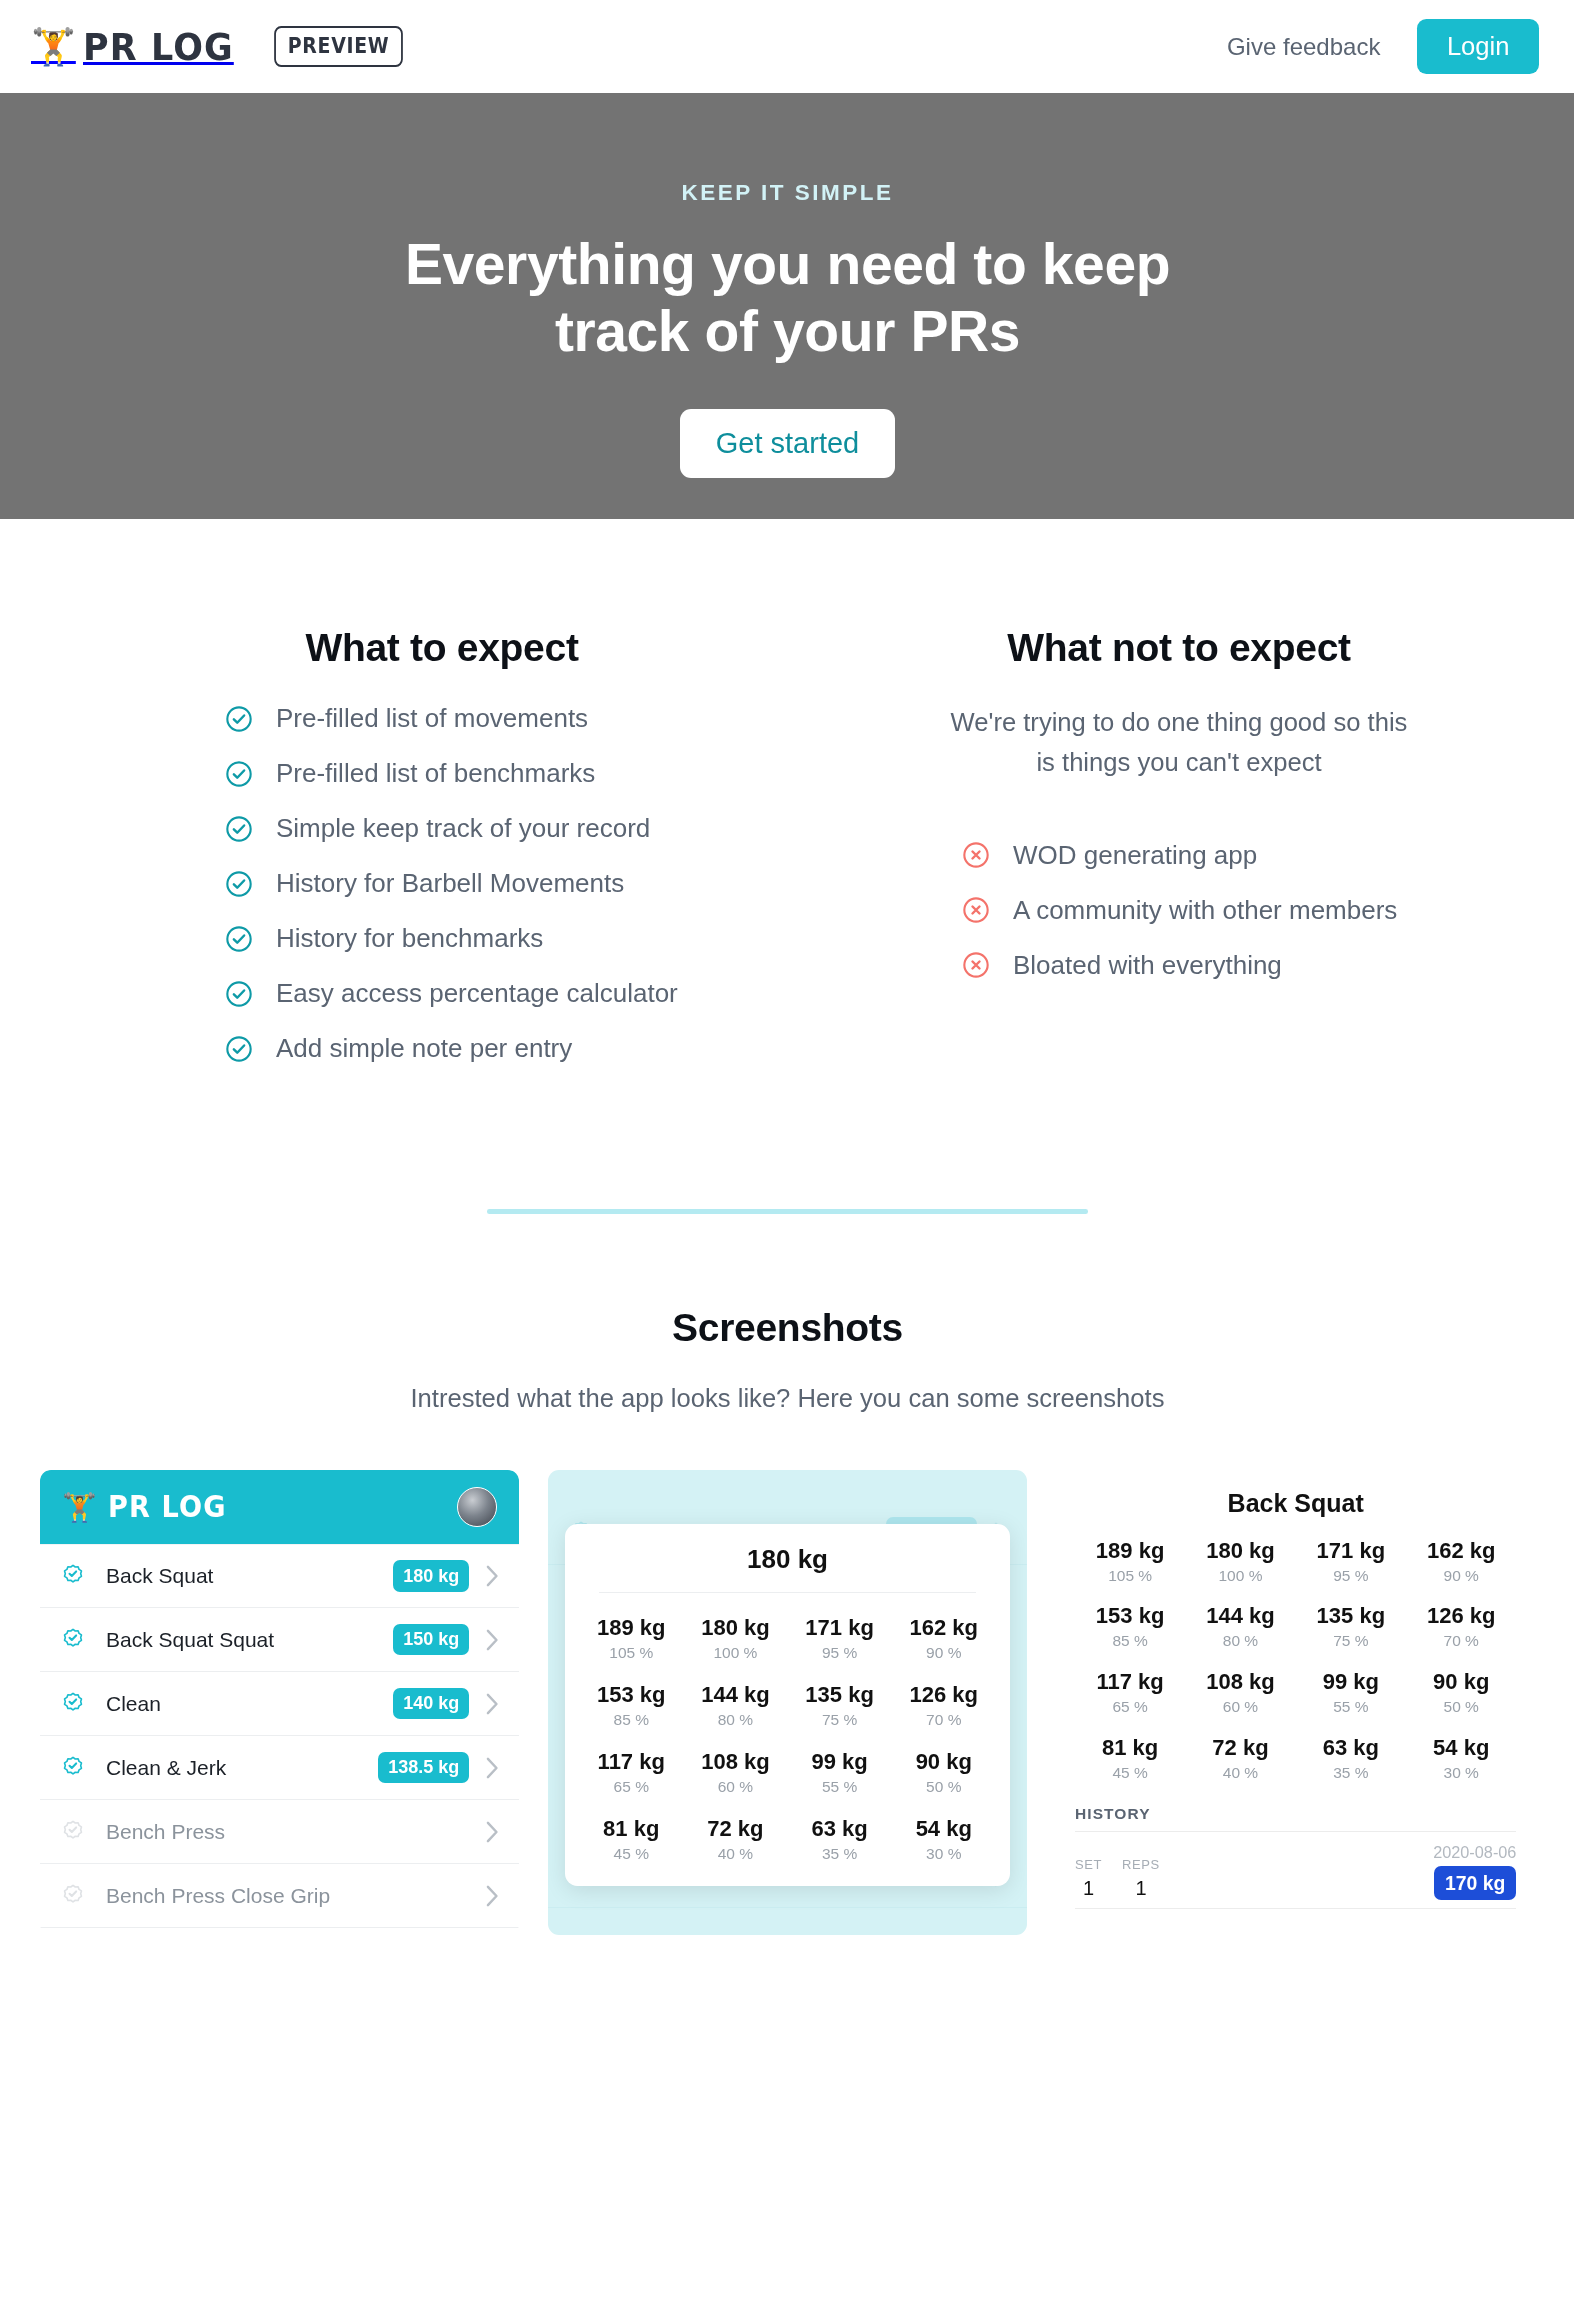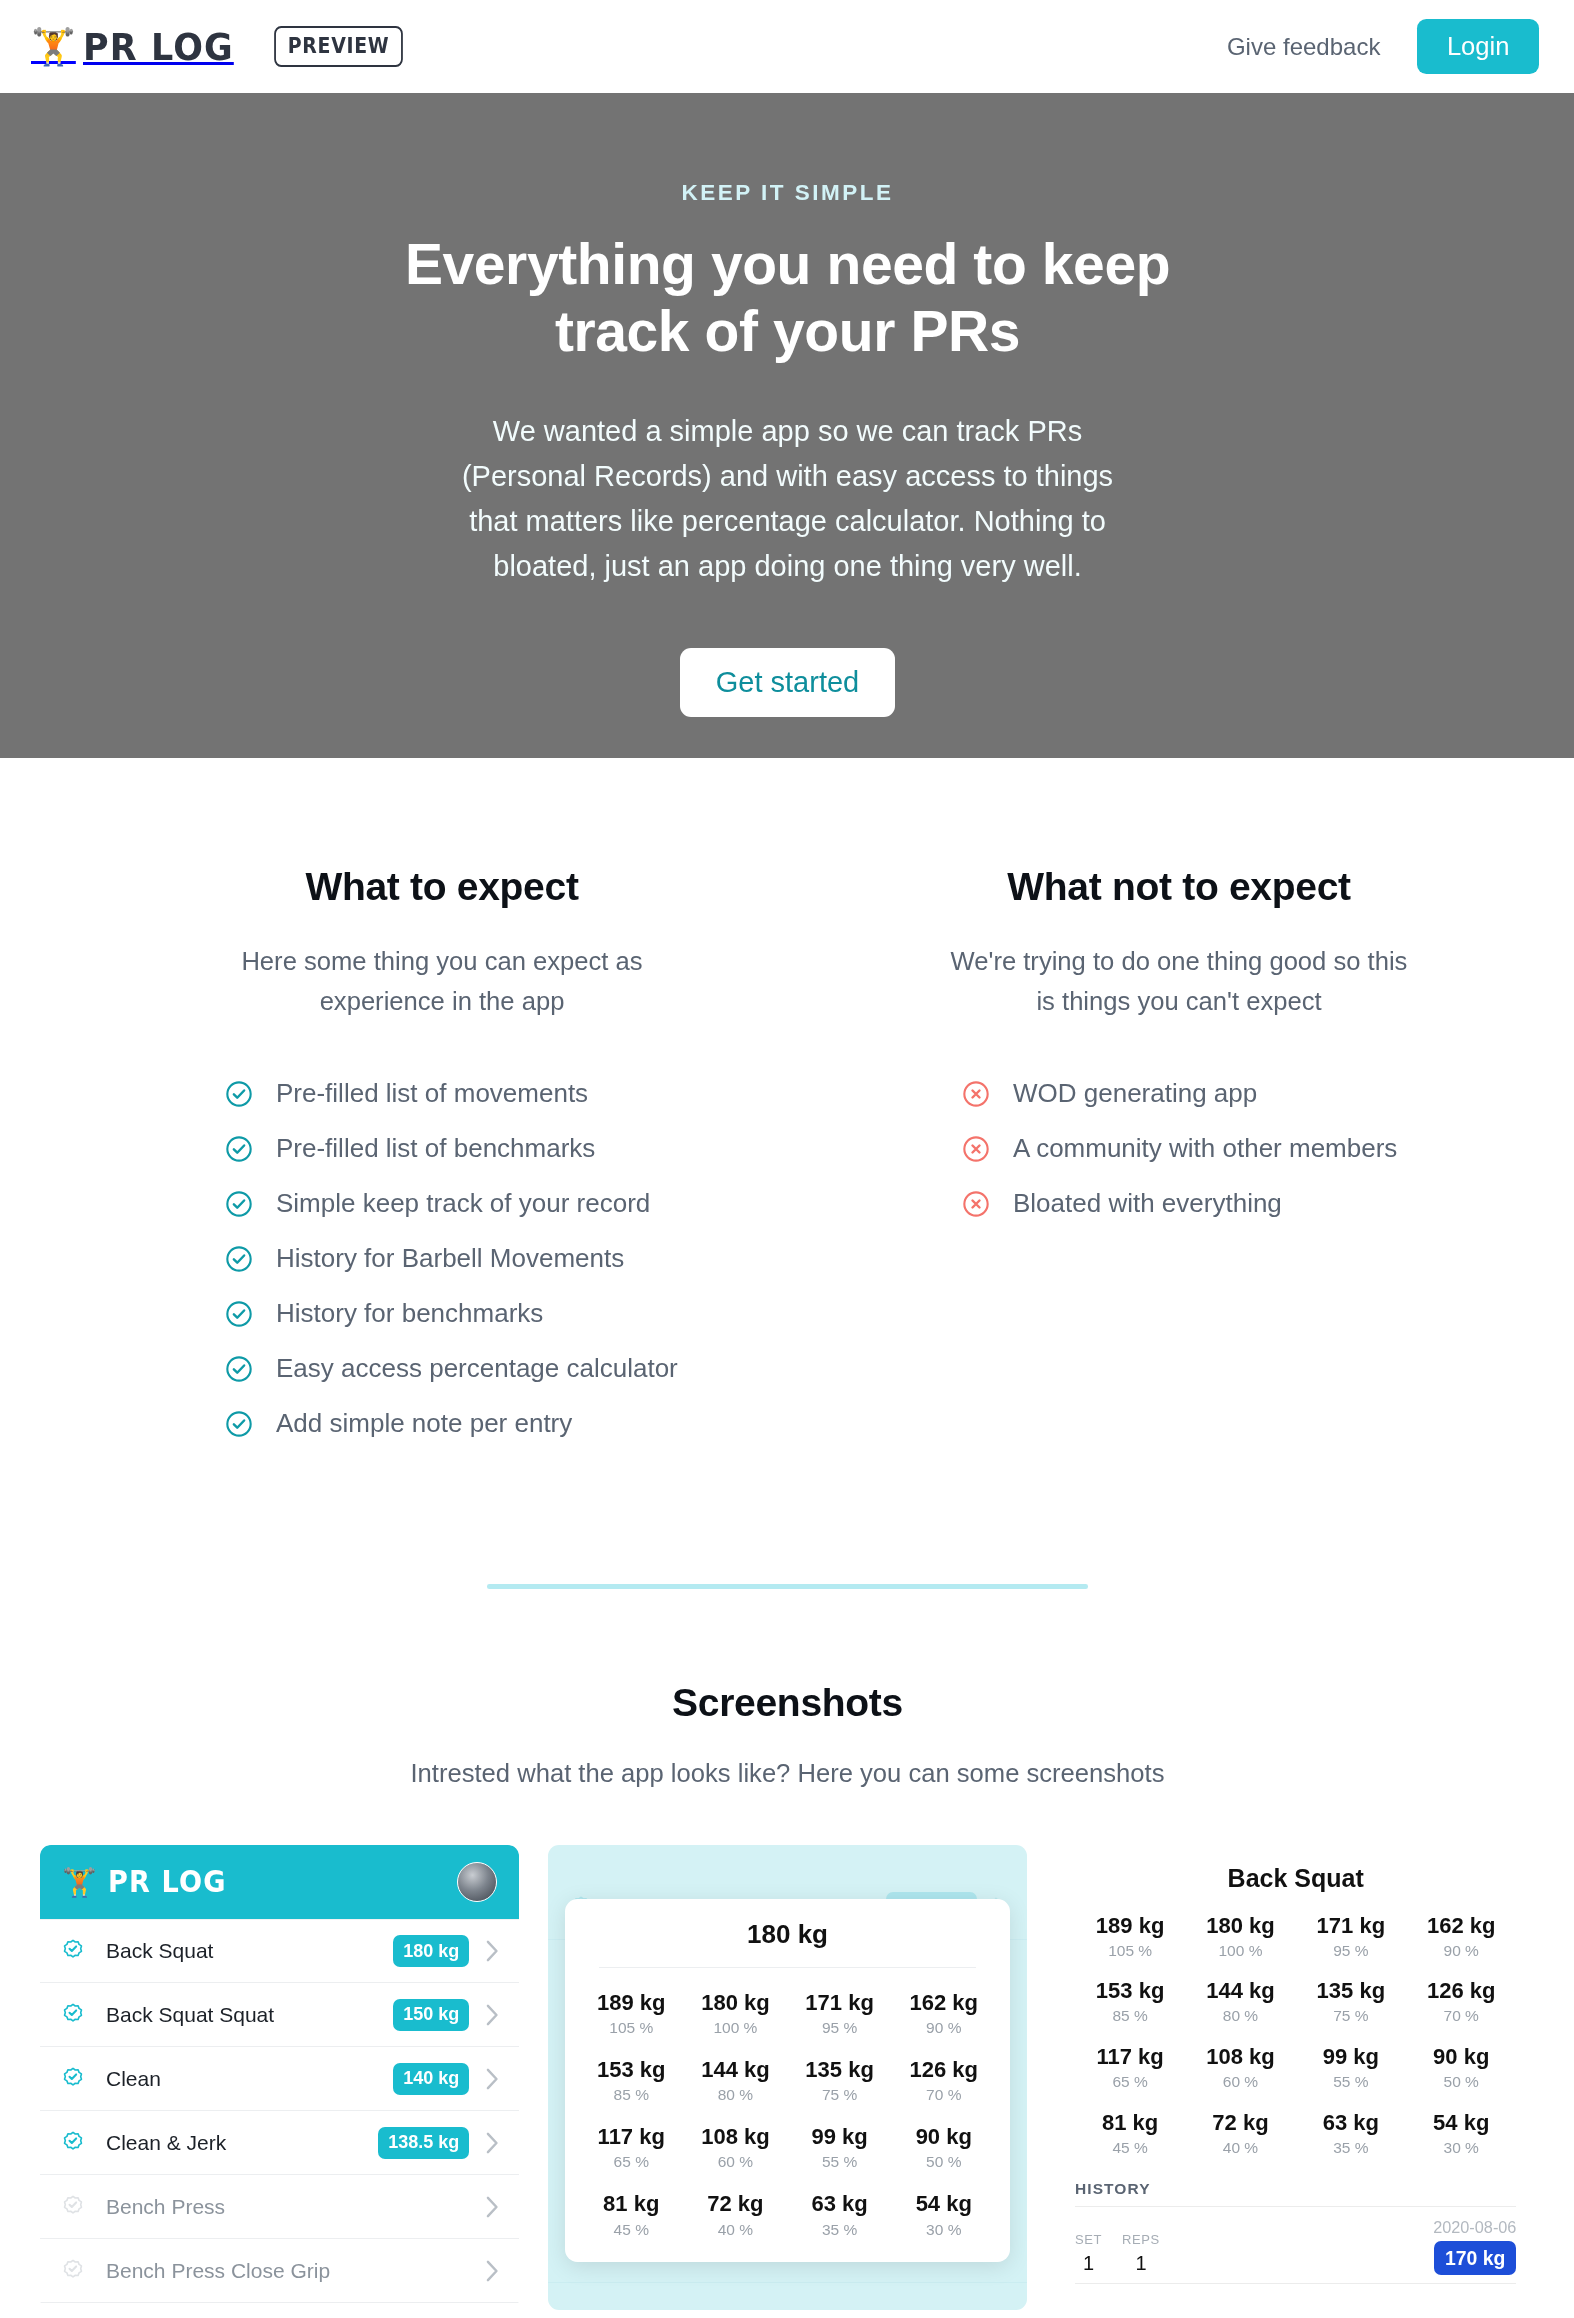--- a/index.html
+++ b/index.html
@@ -204,28 +204,26 @@
   <span class="preview-badge">PREVIEW</span>
   <div class="header-right">
     <a class="feedback-link" href="#">Give feedback</a>
     <button class="login-btn">Login</button>
   </div>
 </header>
 
 <section class="hero">
   <div class="hero-eyebrow">KEEP IT SIMPLE</div>
   <h1 class="hero-title">Everything you need to keep track of your PRs</h1>
-  <p class="hero-sub">We wanted a simple app so we can track PRs (Personal Records) and with easy access to things that matters like percentage calculator. Nothing to bloated, just an app doing one thing very well.</p>
   <button class="get-started-btn">Get started</button>
 </section>
 
 <section class="expect-section">
   <div class="expect-col left">
     <h2 class="expect-title">What to expect</h2>
-    <p class="expect-desc">Here some thing you can expect as experience in the app</p>
     <ul class="expect-list" id="positive-list">
         <li class="expect-li">
           <svg class="ico" viewBox="0 0 24 24" fill="none">
             <circle cx="12" cy="12" r="10" stroke="#0e9aa7" stroke-width="1.8"></circle>
             <path d="M7.6 12.3l2.9 2.9 5.9-6.2" stroke="#0e9aa7" stroke-width="2.1" stroke-linecap="round" stroke-linejoin="round"></path>
           </svg>
           <span class="expect-li-text">Pre-filled list of movements</span>
         </li>
         <li class="expect-li">
           <svg class="ico" viewBox="0 0 24 24" fill="none">

